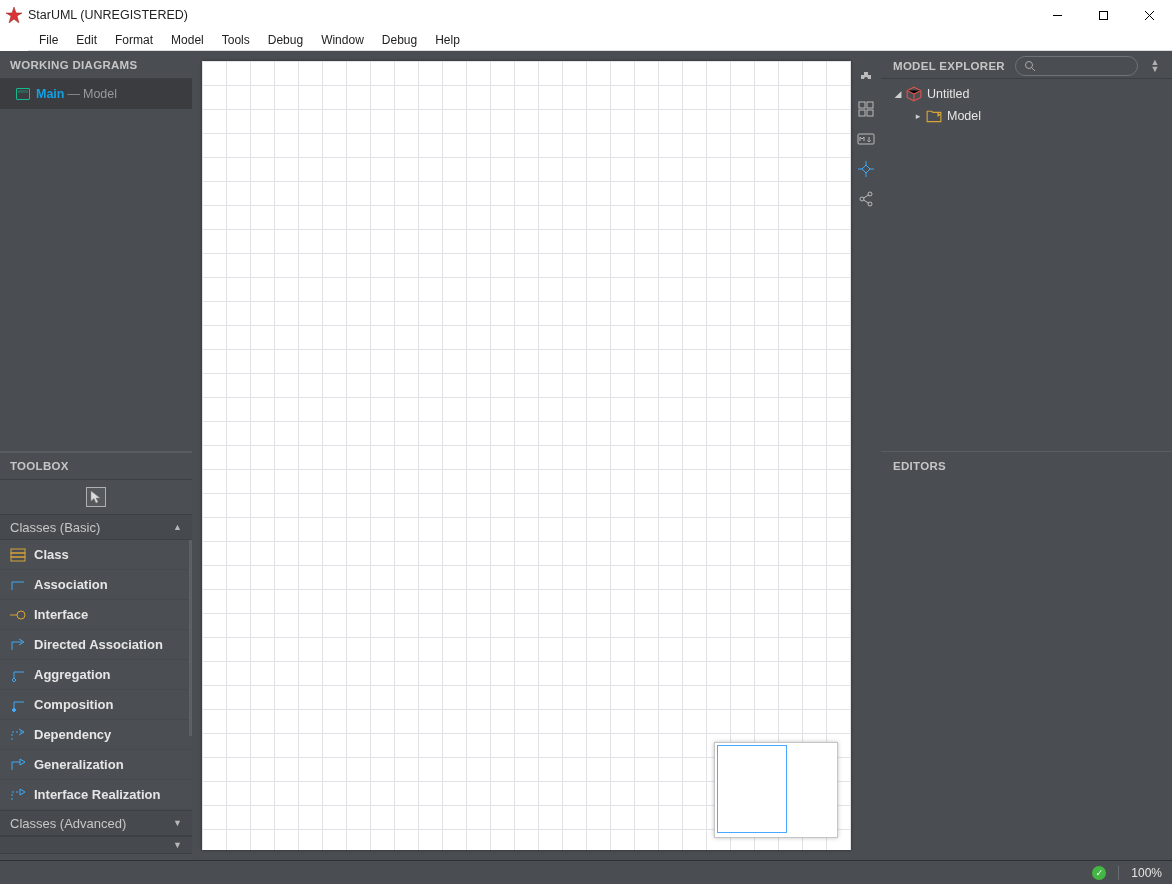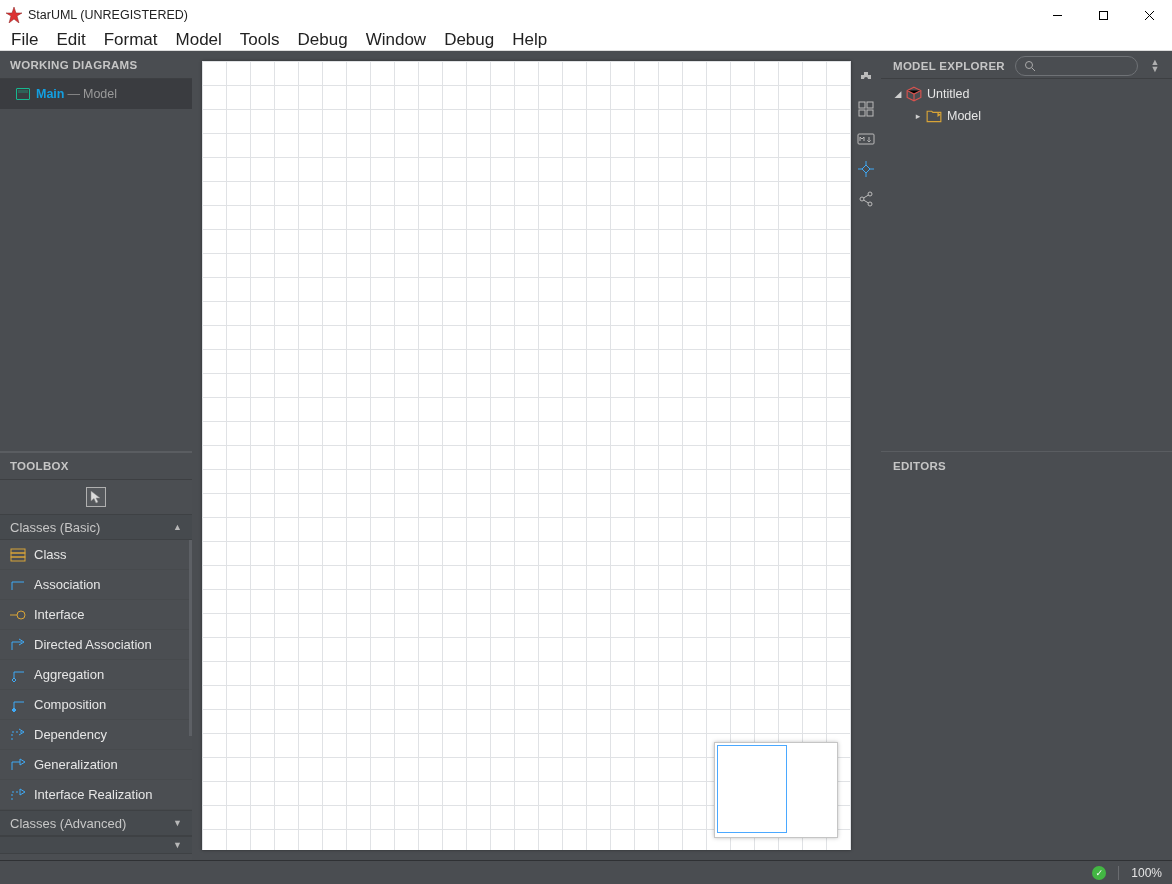--- a/index.html
+++ b/index.html
@@ -3,42 +3,42 @@
 <meta charset="utf-8">
 <style>
   * { margin:0; padding:0; box-sizing:border-box; font-family:"Segoe UI",Tahoma,sans-serif; user-select:none; }
   html,body { width:1172px; height:884px; overflow:hidden; background:#fff; }
   
   .titlebar { height:30px; background:#fff; display:flex; align-items:center; padding-left:6px; color:#222; font-size:12.5px; }
   .titlebar .logo { width:16px; height:16px; margin-right:6px; display:flex; align-items:center; justify-content:center;}
   .titlebar .spacer { flex:1; }
   .titlebar .win-btn { width:46px; height:30px; display:flex; align-items:center; justify-content:center; color:#000; font-size:14px; }
   
-  .menubar { height:21px; background:#fff; border-bottom:1px solid #dcdcdc; display:flex; align-items:center; padding-left:2px; font-size:17px; color:#222; }
+  .menubar { height:21px; background:#fff; border-bottom:1px solid #dcdcdc; display:flex; align-items:center; padding-left:2px; font-size:12px; color:#222;margin-left:28px; }
   .menubar .item { padding:1px 9px; }
   
   .workspace { position:absolute; top:51px; left:0; right:0; bottom:24px; display:flex; background:#4a4d51; }
   
   .leftcol { width:192px; display:flex; flex-direction:column; background:#ec4899; }
   .panel-header { height:28px; display:flex; align-items:center; padding:0 10px; color:#c6c6c6; font-size:11.5px; font-weight:600; letter-spacing:.3px; background:#4a4d51; border-bottom:1px solid #3d3f42;}
   .working-diagrams { height:400px; display:flex; flex-direction:column; background:#4a4d51; }
   .diagram-list { flex:1; }
   .diagram-item { height:30px; display:flex; align-items:center; padding-left:16px; font-size:12.5px; background:#3a3c40; }
   .diagram-item .dicon { width:14px; height:12px; border:1px solid #16b890; border-radius:1px; margin-right:6px; position:relative;}
   .diagram-item .dicon:before{content:"";position:absolute;left:1px;right:1px;top:1px;height:3px;background:rgba(22,184,144,.3);}
   .diagram-item .name { color:#139fe0; font-weight:600; }
   .diagram-item .sep { color:#8e8e8e; margin:0 3px;}
   .diagram-item .model { color:#9a9a9a; }
   .toolbox { flex:1; display:flex; flex-direction:column; background:#4b4e52; border-top:1px solid #5a5d61; }
   .toolbox .selectrow { height:34px; display:flex; align-items:center; padding-left:86px;}
   .cursor-box { width:20px; height:20px; border:1px solid #b0b0b0; background:#55585c; display:flex; align-items:center; justify-content:center;}
   .cursor-box svg{width:12px;height:13px;}
   .section-head { height:26px; display:flex; align-items:center; padding:0 10px; color:#c7c7c7; font-size:13px; background:#464a4e; border-top:1px solid #3e4144; border-bottom:1px solid #3e4144; position:relative;gap:39px;}
   .section-head .caret { margin-left:auto; font-size:9px; color:#b8b8b8;}
-  .tool-item { height:30px; display:flex; align-items:center; padding-left:10px; color:#e6e6e6; font-size:13px; gap:8px; border-bottom:1px solid rgba(0,0,0,.05);}
+  .tool-item { height:30px; display:flex; align-items:center; padding-left:10px; color:#e6e6e6; font-size:13px; gap:8px; border-bottom:1px solid rgba(0,0,0,.05);font-weight:bold;}
   .tool-item .ticon{ width:16px; height:14px; display:flex; align-items:center; justify-content:center;}
   
   .centercol { flex:1; display:flex; flex-direction:column; background:#4a4d51; padding:10px 0 10px 10px; }
   .canvas-wrap { flex:1; background:#fff; overflow:hidden; position:relative; box-shadow:0 0 3px rgba(0,0,0,.4);
     background-image:
       linear-gradient(#e0e2e5 1px, transparent 1px),
       linear-gradient(90deg, #e0e2e5 1px, transparent 1px);
     background-size:24px 24px;
   }
   .canvas-right-rail{ width:30px; background:#4a4d51; display:flex; flex-direction:column; align-items:center; padding-top:8px; gap:10px;}

